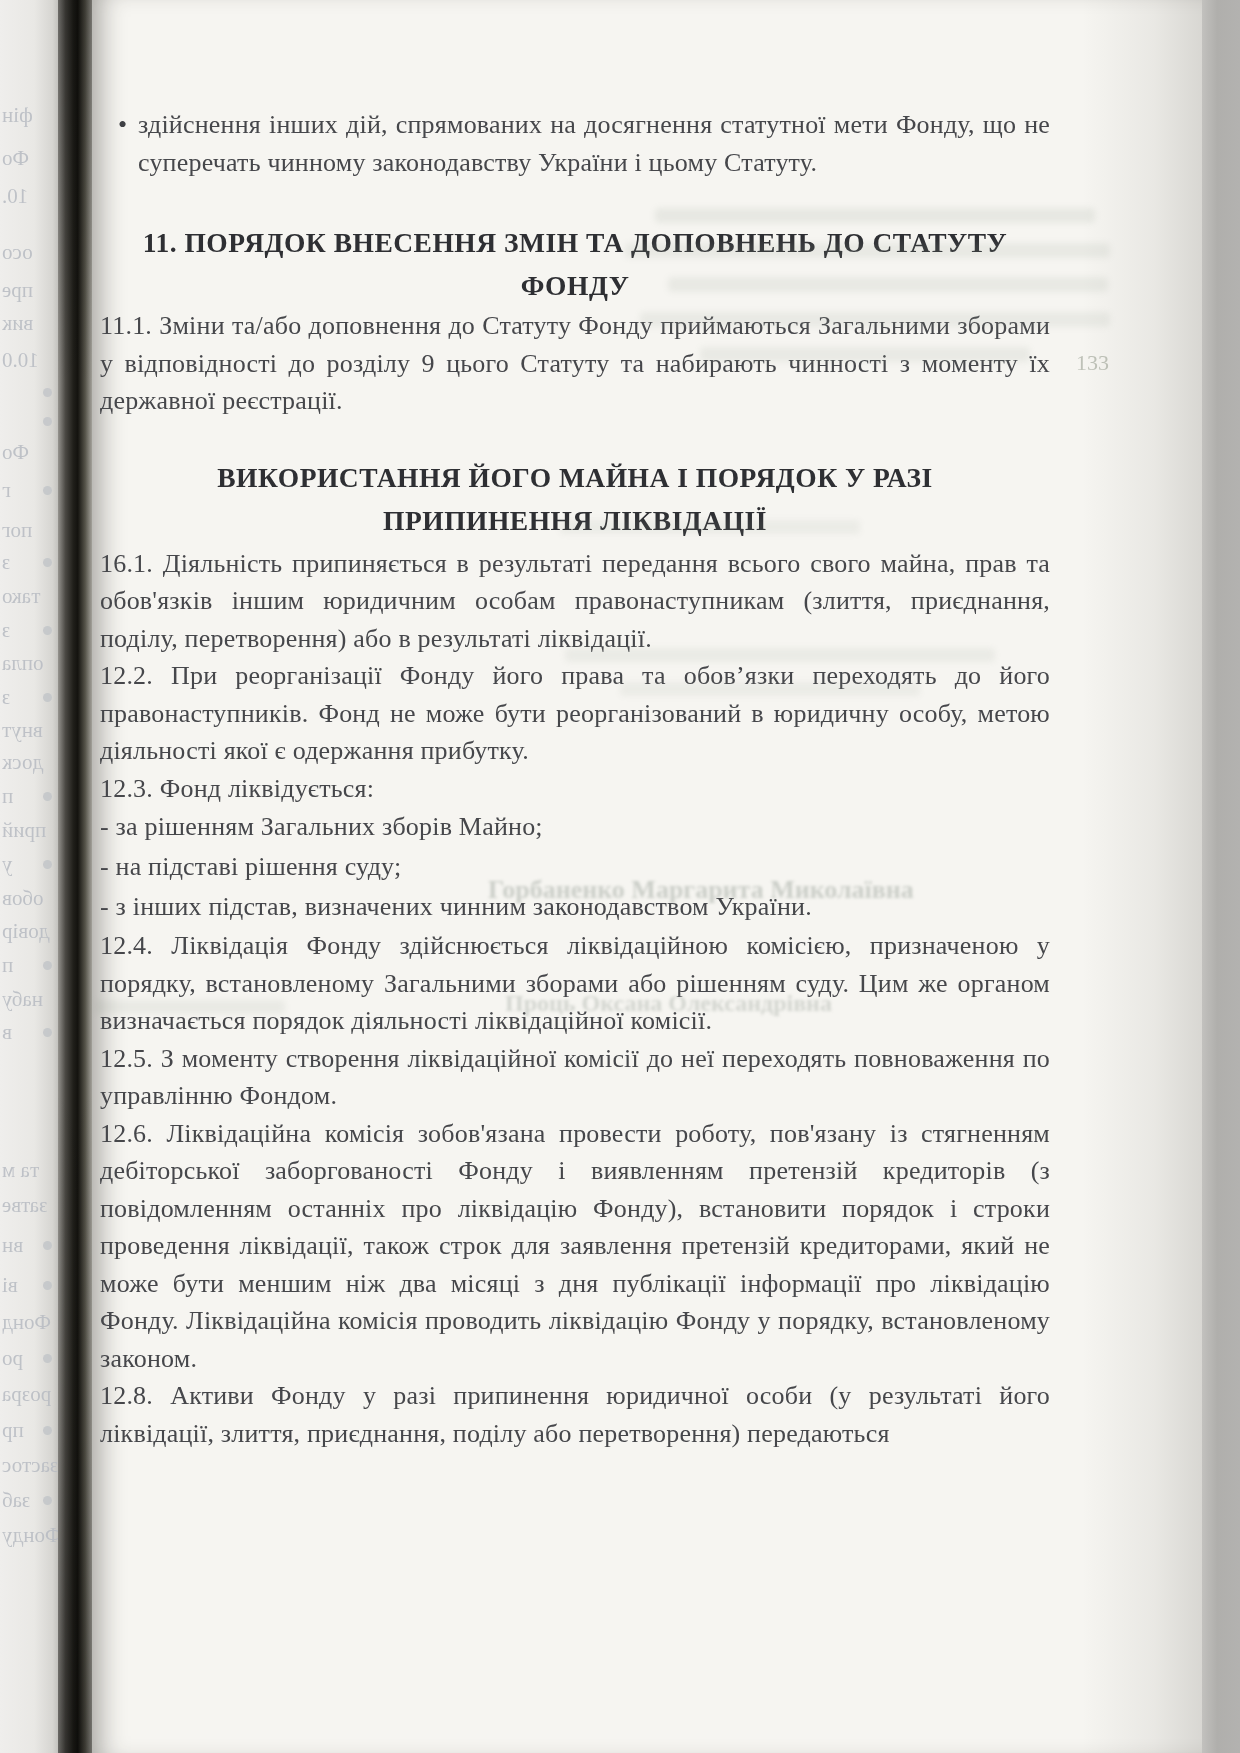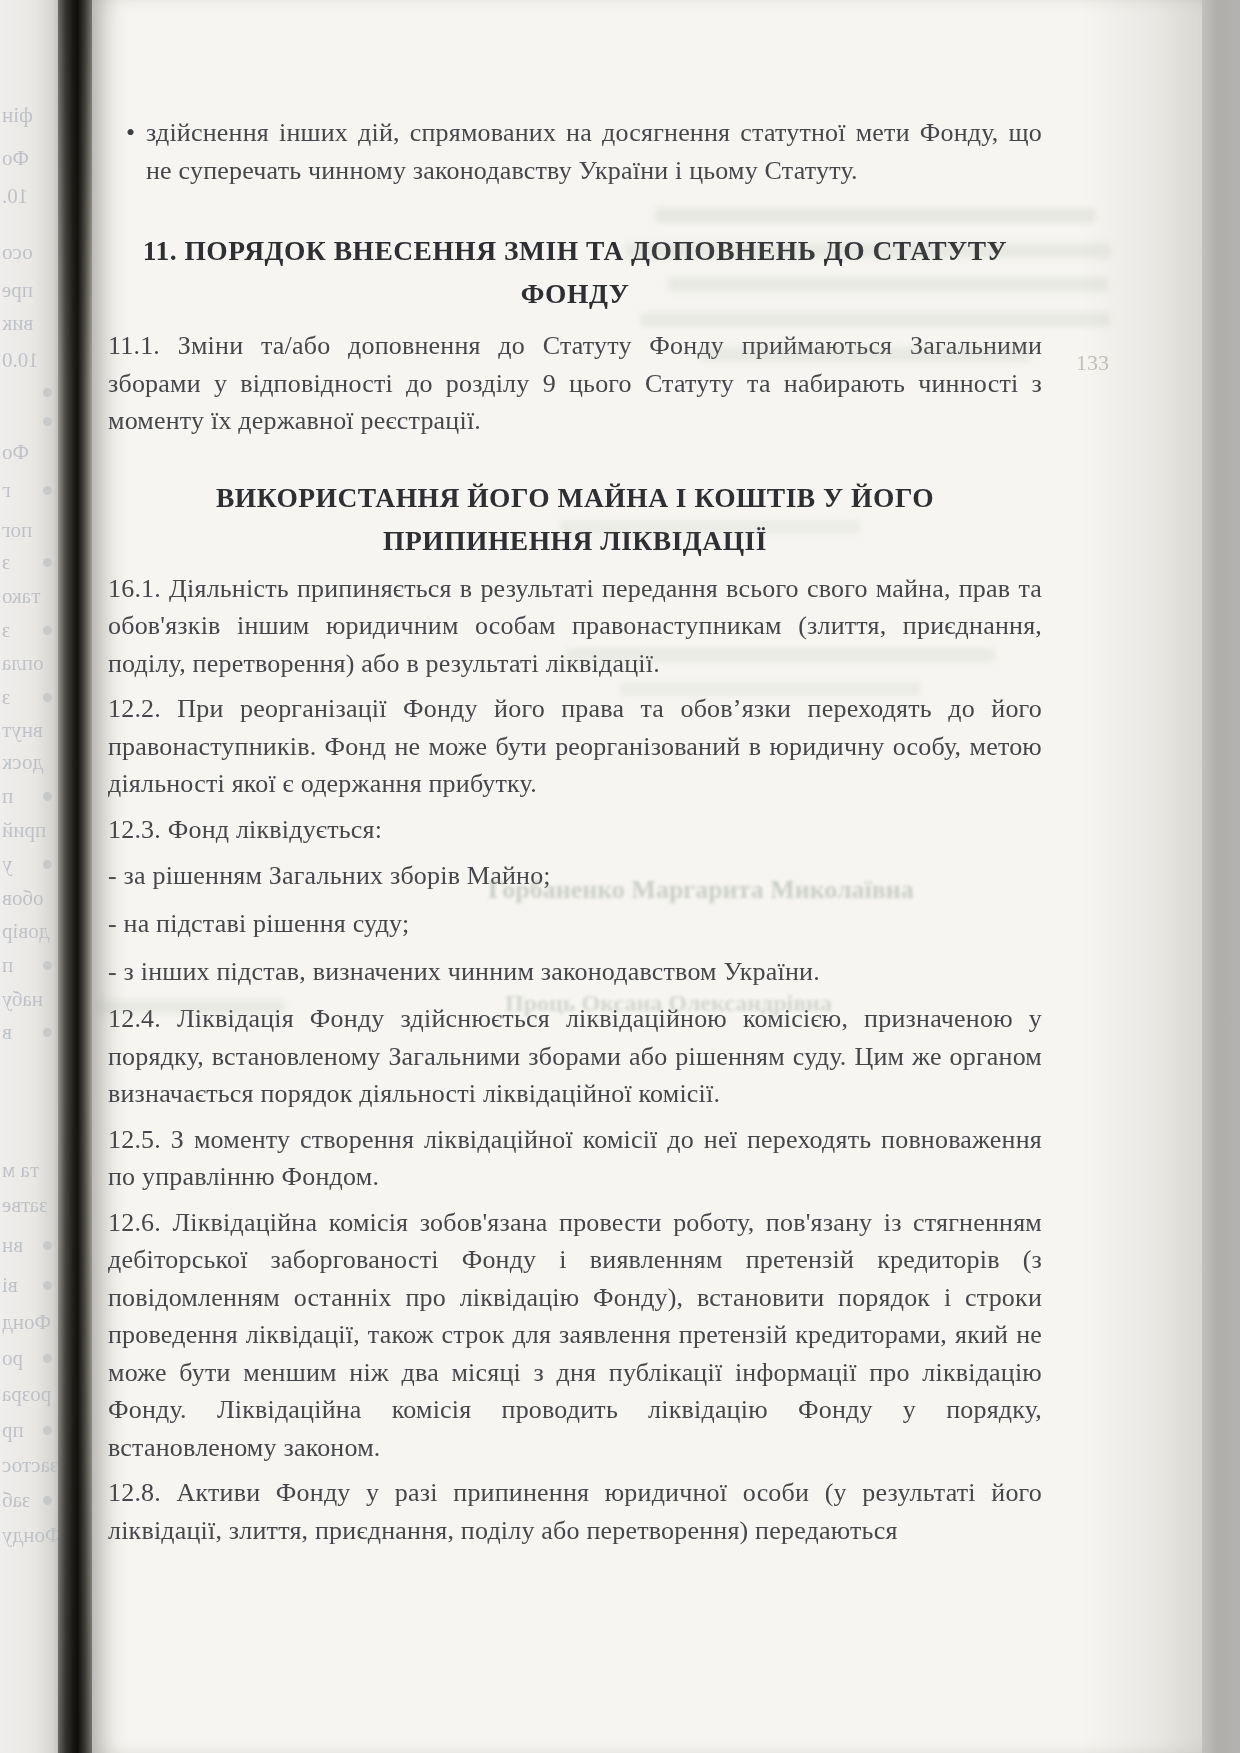--- a/index.html
+++ b/index.html
@@ -51,25 +51,25 @@
   #right-edge{
     position:absolute;left:1202px;top:0;width:38px;height:100%;
     background:linear-gradient(90deg,#c2c1be 0%,#b0afac 40%,#b3b2b0 100%);
   }
 
   
   #page-text{
     position:absolute;left:8px;top:106px;width:950px;
     color:#46474b;font-size:26px;line-height:37.5px;letter-spacing:.2px;
   }
-  #page-text p{margin:8px;text-align:justify;text-align-last:left;}
+  #page-text p{margin:0;text-align:justify;text-align-last:left;}
   .intro-bullet{padding-left:38px;text-indent:-20px;}
   .bullet-marker{display:inline-block;text-indent:0;width:20px;color:#3f4044;}
   .section-heading{
-    margin:12px;text-align:center;font-weight:bold;color:#2e2f33;
+    margin:0;text-align:center;font-weight:bold;color:#2e2f33;
     font-size:27.5px;line-height:43px;letter-spacing:.5px;
   }
   .section-heading div{white-space:nowrap;}
   .h11{margin-top:40px;}
   .h12{margin-top:36px;margin-bottom:3px;}
   .dash-line{line-height:40px;}
 
   
   .smudge{position:absolute;border-radius:4px;background:#8f9a8c;filter:blur(3px);pointer-events:none;}
   .ghost-line{
@@ -231,21 +231,21 @@
 
       <p class="intro-bullet"><span class="bullet-marker">•</span><span>здійснення інших дій, спрямованих на досягнення статутної мети Фонду, що не суперечать чинному законодавству України і цьому Статуту.</span></p>
 
       <h2 class="section-heading h11">
         <div>11. ПОРЯДОК ВНЕСЕННЯ ЗМІН ТА ДОПОВНЕНЬ ДО СТАТУТУ</div>
         <div>ФОНДУ</div>
       </h2>
       <p>11.1. Зміни та/або доповнення до Статуту Фонду приймаються Загальними зборами у відповідності до розділу 9 цього Статуту та набирають чинності з моменту їх державної реєстрації.</p>
 
       <h2 class="section-heading h12">
-        <div>ВИКОРИСТАННЯ ЙОГО МАЙНА І КОШТІВ У ЙОГО</div>
+        <div>ВИКОРИСТАННЯ ЙОГО МАЙНА І ПОРЯДОК У РАЗІ</div>
         <div>ПРИПИНЕННЯ ЛІКВІДАЦІЇ</div>
       </h2>
       <p>16.1. Діяльність припиняється в результаті передання всього свого майна, прав та обов'язків іншим юридичним особам правонаступникам (злиття, приєднання, поділу, перетворення) або в результаті ліквідації.</p>
       <p>12.2. При реорганізації Фонду його права та обов’язки переходять до його правонаступників. Фонд не може бути реорганізований в юридичну особу, метою діяльності якої є одержання прибутку.</p>
       <p>12.3. Фонд ліквідується:</p>
       <p class="dash-line">- за рішенням Загальних зборів Майно;</p>
       <p class="dash-line">- на підставі рішення суду;</p>
       <p class="dash-line">- з інших підстав, визначених чинним законодавством України.</p>
       <p>12.4. Ліквідація Фонду здійснюється ліквідаційною комісією, призначеною у порядку, встановленому Загальними зборами або рішенням суду. Цим же органом визначається порядок діяльності ліквідаційної комісії.</p>
       <p>12.5. З моменту створення ліквідаційної комісії до неї переходять повноваження по управлінню Фондом.</p>

